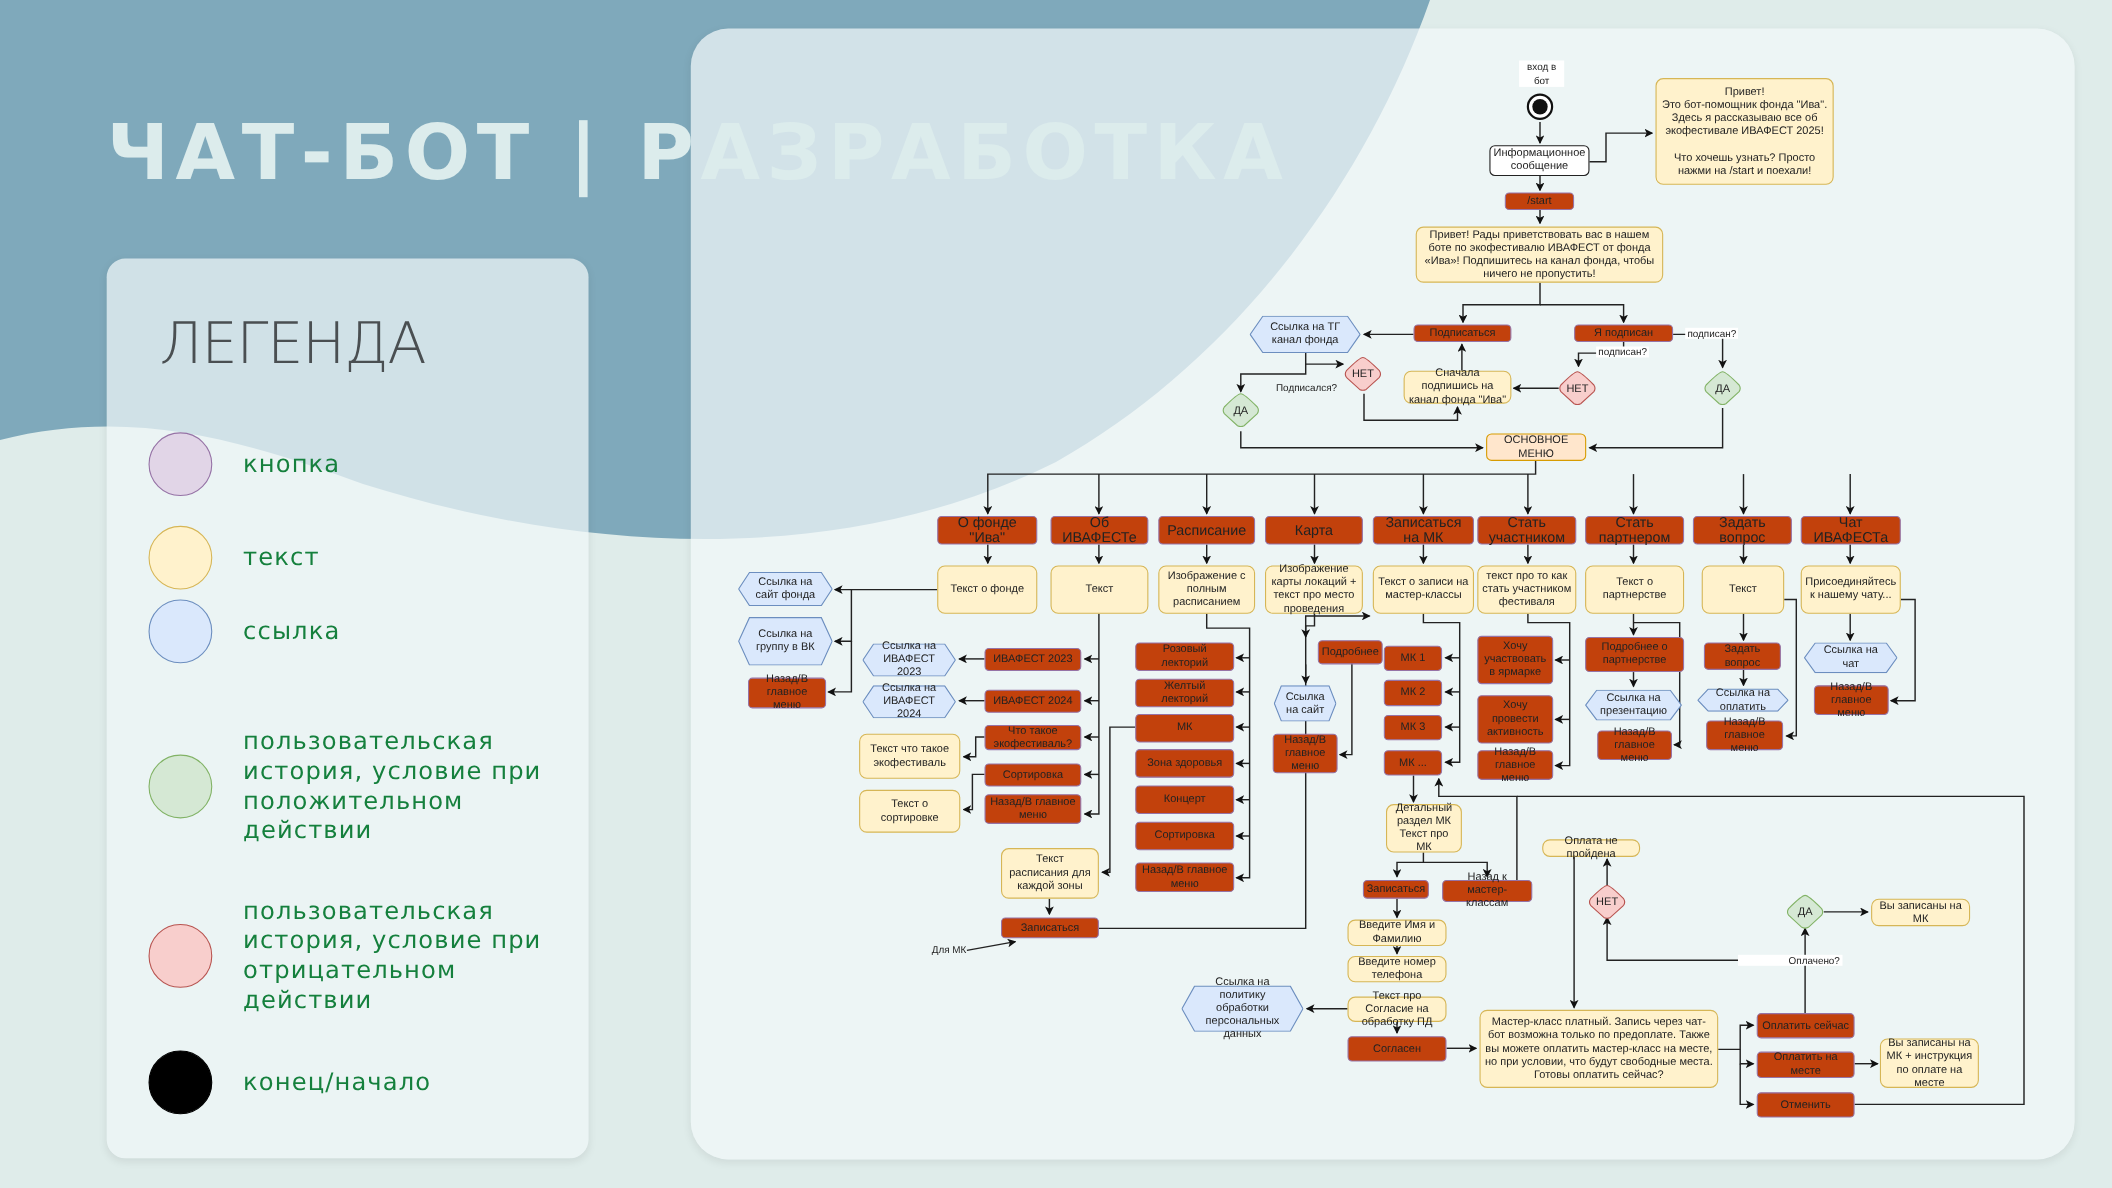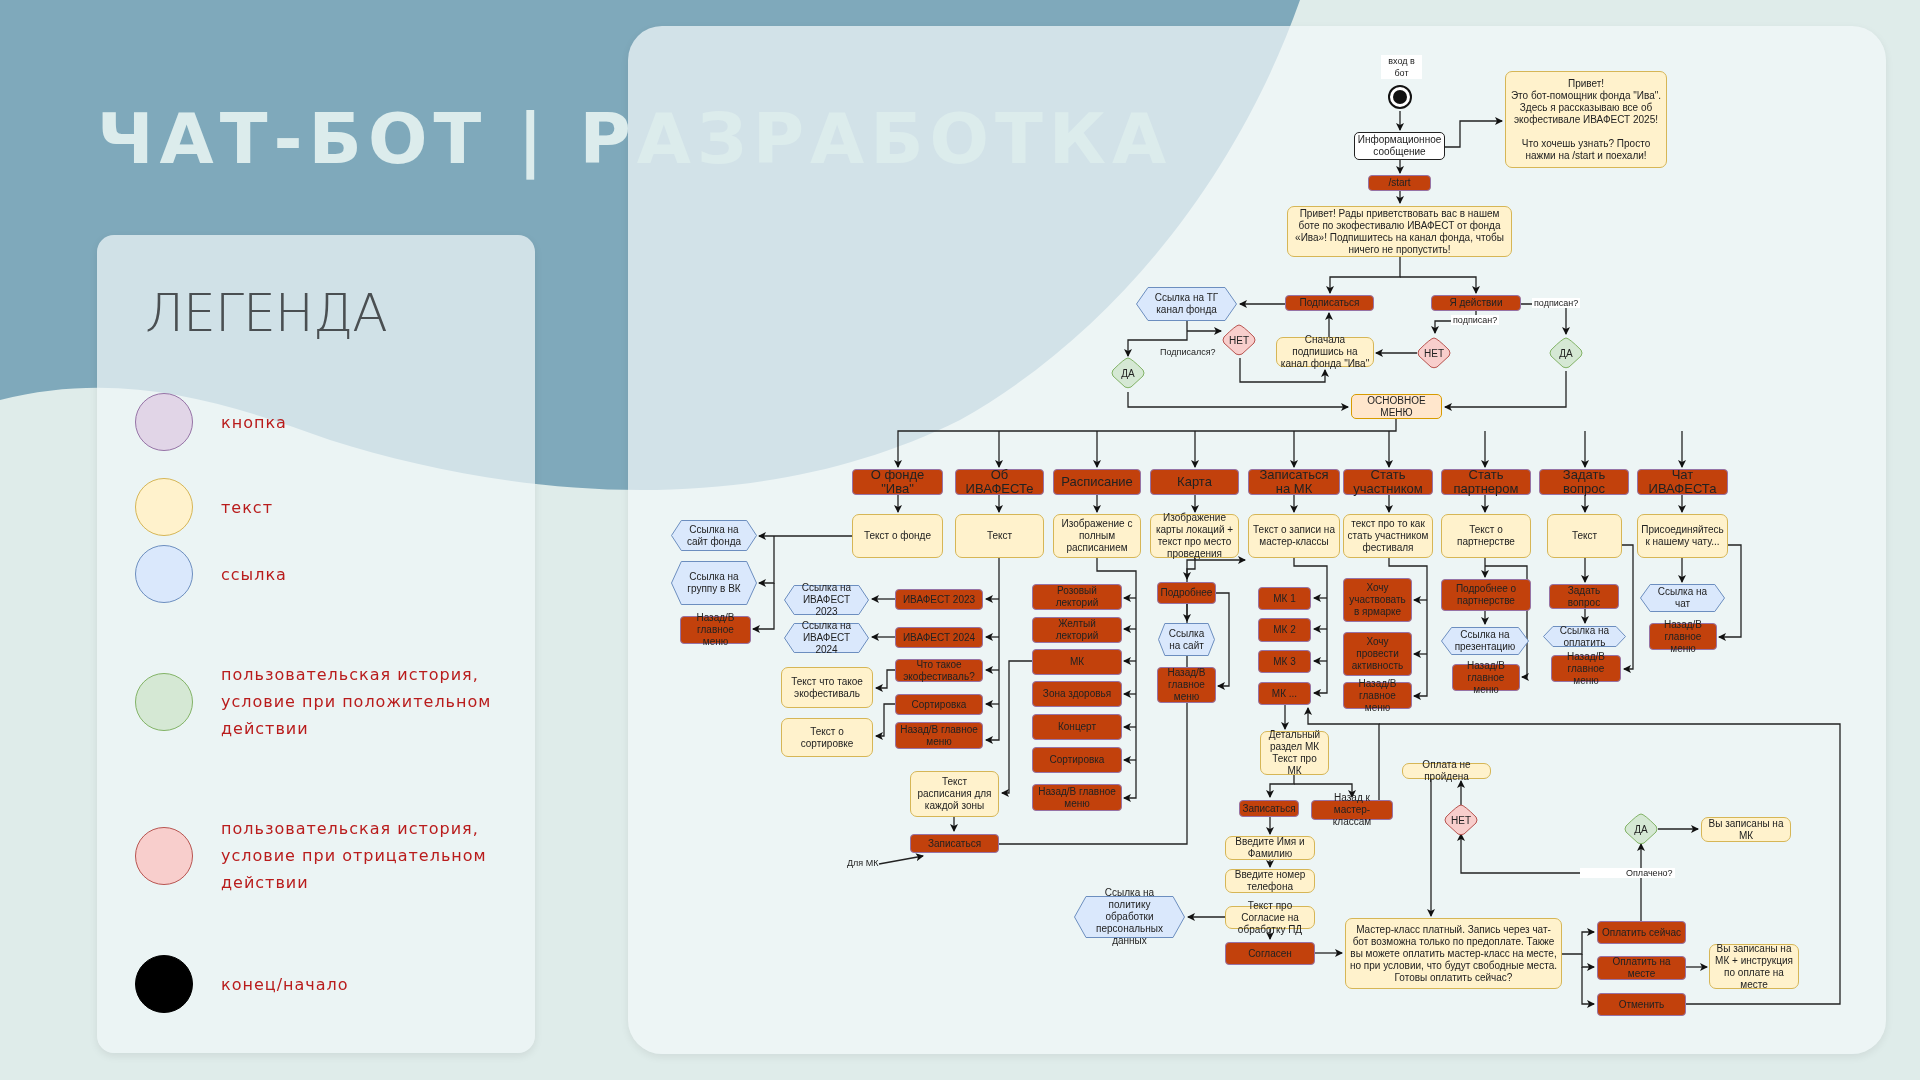--- a/index.html
+++ b/index.html
@@ -3,21 +3,21 @@
 <meta charset="utf-8">
 <style>
   html,body{margin:0;padding:0;}
   body{width:1920px;height:1080px;overflow:hidden;position:relative;background:#dfecea;font-family:"Liberation Sans",sans-serif;}
   .bg-blue{position:absolute;left:0;top:0;width:1920px;height:1080px;}
   .title{position:absolute;left:97px;top:98px;font-family:"DejaVu Sans",sans-serif;font-weight:bold;font-size:70px;letter-spacing:6px;color:#dcecec;white-space:nowrap;z-index:1;}
   .legend{position:absolute;left:97px;top:235px;width:438px;height:818px;border-radius:17px;background:rgba(240,247,248,0.72);box-shadow:0 3px 8px rgba(0,0,0,0.08);z-index:2;overflow:hidden;}
   .legend-title{position:absolute;left:48px;top:48px;font-family:"DejaVu Sans",sans-serif;font-weight:200;font-size:52px;color:#4a4f52;letter-spacing:-1px;}
   .legend-item{position:absolute;left:38px;display:flex;align-items:center;}
   .legend-swatch{width:58px;height:58px;border-radius:50%;box-sizing:border-box;border:1px solid;flex:none;}
-  .legend-label{margin-left:28px;font-family:"DejaVu Sans",sans-serif;font-size:16px;line-height:27px;color:#b91c1c;letter-spacing:1px;width:290px;}
+  .legend-label{margin-left:28px;font-family:"DejaVu Sans",sans-serif;font-size:22px;line-height:27px;color:#15803d;letter-spacing:1px;width:290px;}
   .panel{position:absolute;left:628px;top:26px;width:1258px;height:1028px;border-radius:34px;background:rgba(242,248,249,0.72);box-shadow:0 3px 8px rgba(0,0,0,0.07);z-index:0;}
   .diagram{position:absolute;left:0;top:0;width:1920px;height:1080px;z-index:3;}
   svg.wires{position:absolute;left:0;top:0;width:1920px;height:1080px;z-index:3;pointer-events:none;}
   .node{position:absolute;box-sizing:border-box;display:flex;align-items:center;justify-content:center;text-align:center;font-size:10px;line-height:12px;color:#222;border:1px solid;z-index:4;padding:1px 3px;}
   .btn{background:#c2410c;border-color:#9673a6;border-radius:4px;}
   .btn.big{font-size:13px;line-height:14px;}
   .txt{background:#fff2cc;border-color:#d6b656;border-radius:7px;}
   .link-wrap{position:absolute;z-index:4;}
   .dec{position:absolute;z-index:4;display:flex;align-items:center;justify-content:center;font-size:10px;color:#222;}
   .dec svg{position:absolute;left:0;top:0;}
@@ -173,21 +173,21 @@
     </svg>
 <div class="node plain" style="left: 1354px; top: 132px; width: 91px; height: 28px;">Информационное сообщение</div>
     <div class="node txt" style="left: 1505px; top: 71px; width: 162px; height: 97px; white-space: pre-line;">Привет!
 Это бот-помощник фонда "Ива".
 Здесь я рассказываю все об экофестивале ИВАФЕСТ 2025!
 
 Что хочешь узнать? Просто нажми на /start и поехали!</div>
     <div class="node btn" style="left: 1368px; top: 175px; width: 63px; height: 16px;">/start</div>
     <div class="node txt" style="left: 1287px; top: 206px; width: 225px; height: 51px;">Привет! Рады приветствовать вас в нашем боте по экофестивалю ИВАФЕСТ от фонда «Ива»! Подпишитесь на канал фонда, чтобы ничего не пропустить!</div>
     <div class="node btn" style="left: 1285px; top: 295px; width: 89px; height: 16px;">Подписаться</div>
-    <div class="node btn" style="left: 1431px; top: 295px; width: 90px; height: 16px;">Я действии</div>
+    <div class="node btn" style="left: 1431px; top: 295px; width: 90px; height: 16px;">Я подписан</div>
     <div class="link-wrap" style="left: 1136px; top: 287px; width: 101px; height: 34px;">
       <svg width="101" height="34" style="position: absolute; left: 0px; top: 0px;">
         <polygon points="12,0.5 89,0.5 100.5,17 89,33.5 12,33.5 0.5,17" fill="#dae8fc" stroke="#6c8ebf"></polygon>
       </svg>
       <div class="node" style="left: 0px; top: 0px; width: 101px; height: 34px; border: none; background: transparent; padding: 0px 12px;">Ссылка на ТГ канал фонда</div>
     </div>
     <div class="node txt" style="left: 1276px; top: 337px; width: 98px; height: 30px;">Сначала подпишись на канал фонда "Ива"</div>
     <div class="node menu" style="left: 1351px; top: 394px; width: 91px; height: 25px;">ОСНОВНОЕ МЕНЮ</div>
     <div class="node btn big" style="left: 852px; top: 469px; width: 91px; height: 26px;">О фонде "Ива"</div>
     <div class="node btn big" style="left: 955px; top: 469px; width: 89px; height: 26px;">Об ИВАФЕСТе</div>
@@ -241,21 +241,21 @@
     <div class="node txt" style="left: 781px; top: 718px; width: 92px; height: 39px;">Текст о сортировке</div>
     <div class="node btn" style="left: 1032px; top: 584px; width: 90px; height: 26px;">Розовый лекторий</div>
     <div class="node btn" style="left: 1032px; top: 617px; width: 90px; height: 26px;">Желтый лекторий</div>
     <div class="node btn" style="left: 1032px; top: 649px; width: 90px; height: 26px;">МК</div>
     <div class="node btn" style="left: 1032px; top: 681px; width: 90px; height: 26px;">Зона здоровья</div>
     <div class="node btn" style="left: 1032px; top: 714px; width: 90px; height: 26px;">Концерт</div>
     <div class="node btn" style="left: 1032px; top: 747px; width: 90px; height: 26px;">Сортировка</div>
     <div class="node btn" style="left: 1032px; top: 784px; width: 90px; height: 27px;">Назад/В главное меню</div>
     <div class="node txt" style="left: 910px; top: 771px; width: 89px; height: 46px;">Текст расписания для каждой зоны</div>
     <div class="node btn" style="left: 910px; top: 834px; width: 89px; height: 19px;">Записаться</div>
-    <div class="node btn" style="left: 1157px; top: 582px; width: 59px; height: 22px;">Подробнее</div>
+    <div class="node btn" style="left: 1198px; top: 582px; width: 59px; height: 22px;">Подробнее</div>
     <div class="link-wrap" style="left: 1158px; top: 623px; width: 57px; height: 33px;">
       <svg width="57" height="33" style="position: absolute; left: 0px; top: 0px;">
         <polygon points="6.84,0.5 50.16,0.5 56.5,16.5 50.16,32.5 6.84,32.5 0.5,16.5" fill="#dae8fc" stroke="#6c8ebf"></polygon>
       </svg>
       <div class="node" style="left: 0px; top: 0px; width: 57px; height: 33px; border: none; background: transparent; padding: 0px 6.84px;">Ссылка на сайт</div>
     </div>
     <div class="node btn" style="left: 1157px; top: 667px; width: 59px; height: 36px;">Назад/В главное меню</div>
     <div class="node btn" style="left: 1258px; top: 587px; width: 53px; height: 23px;">МК 1</div>
     <div class="node btn" style="left: 1258px; top: 618px; width: 53px; height: 24px;">МК 2</div>
     <div class="node btn" style="left: 1258px; top: 650px; width: 53px; height: 23px;">МК 3</div>

